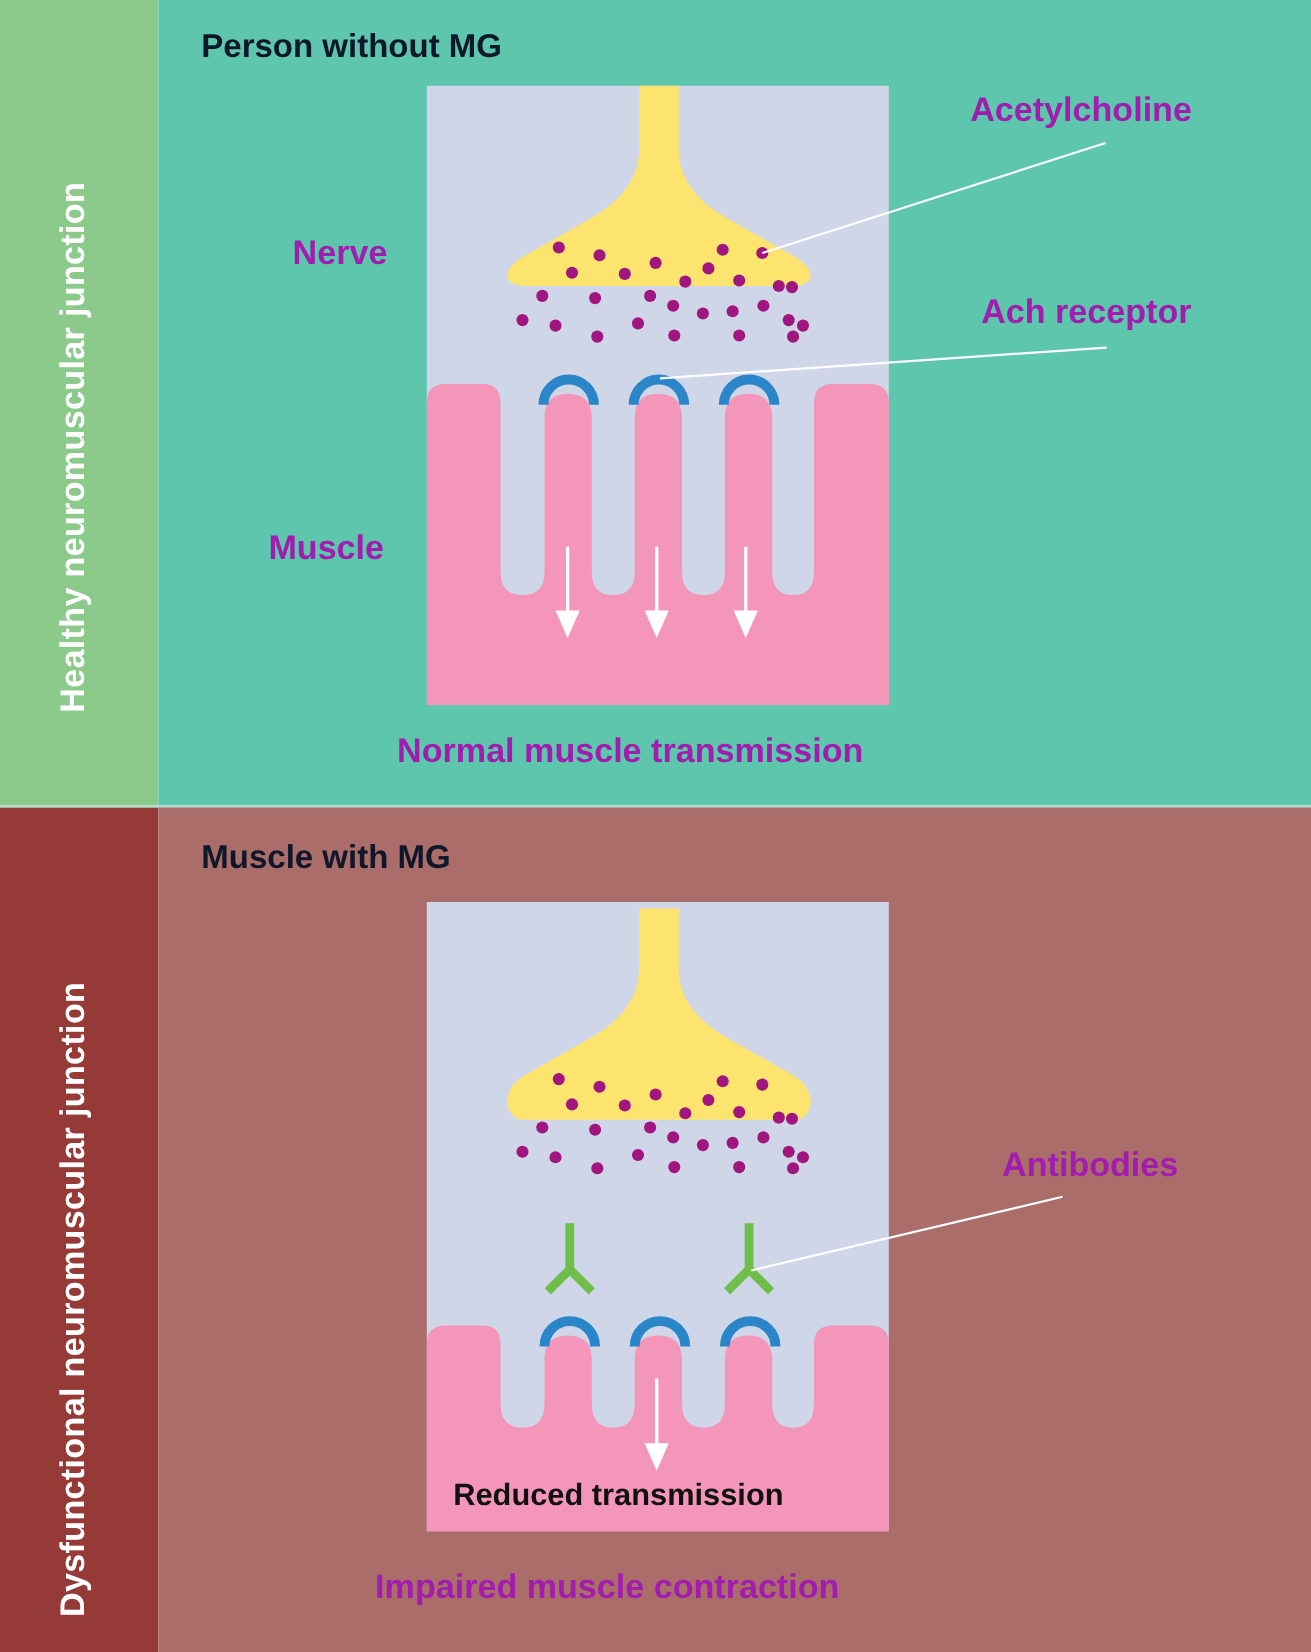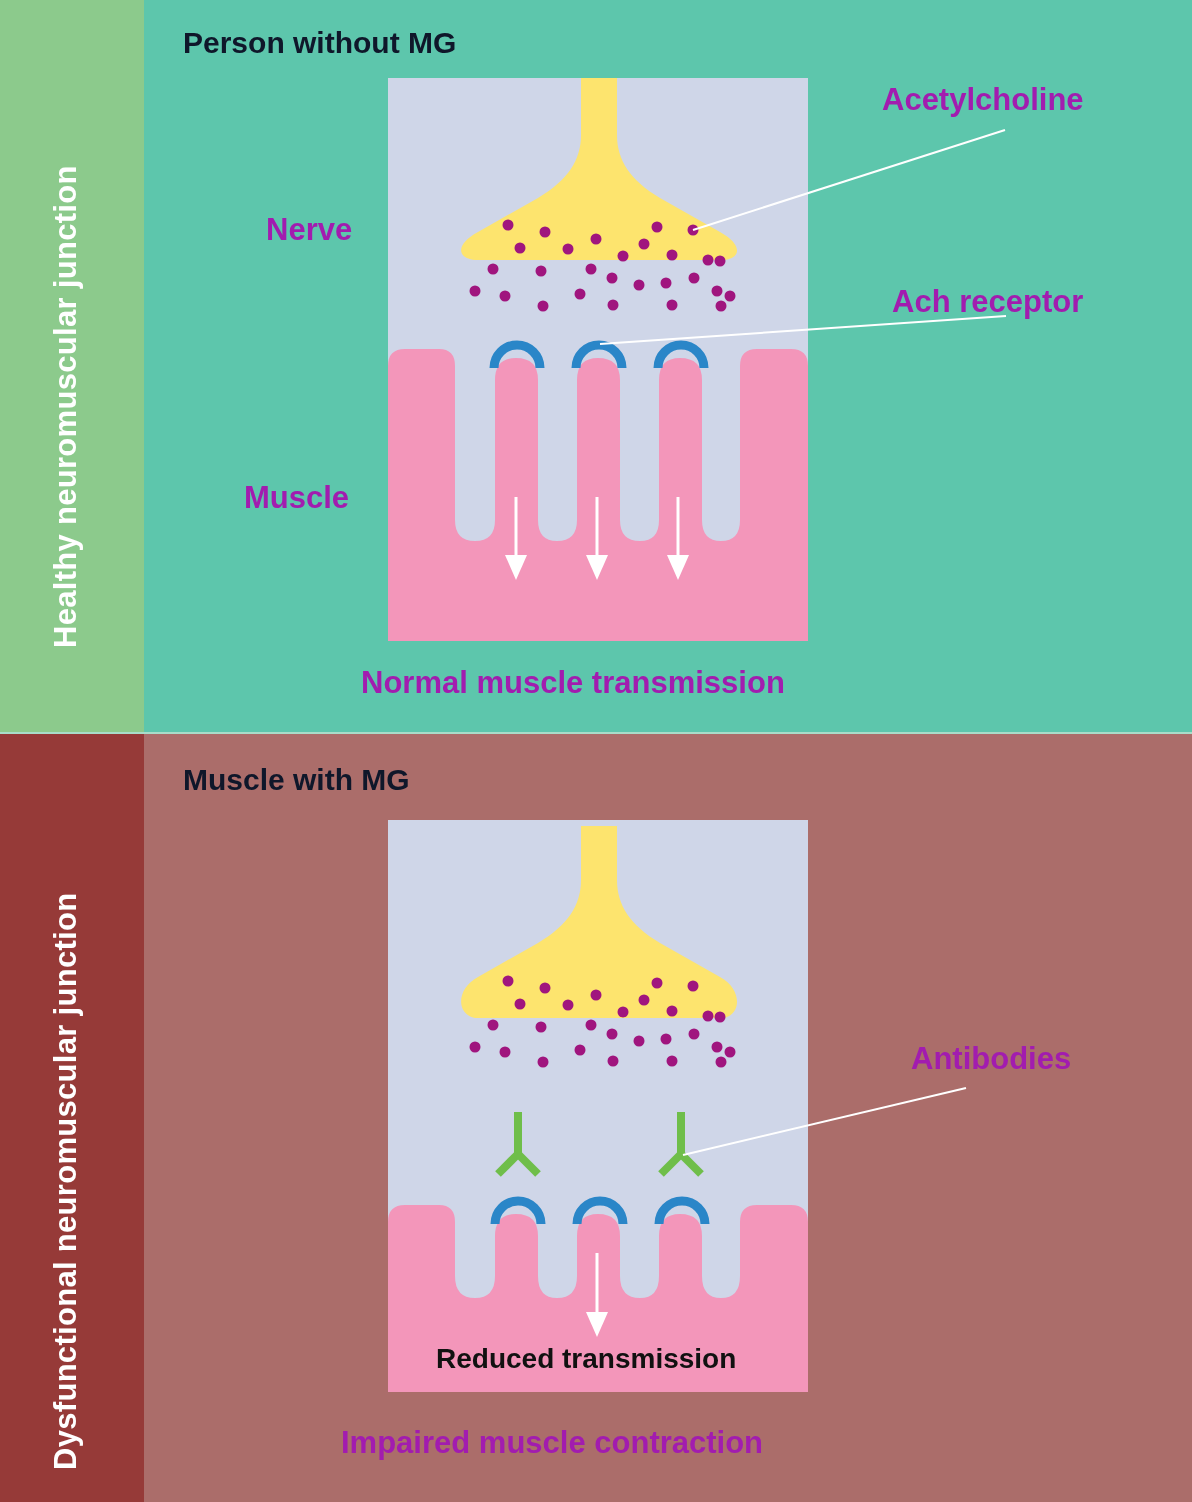--- a/index.html
+++ b/index.html
@@ -149,19 +149,19 @@
         <circle cx="730" cy="1052" r="5.5"></circle>
       </g>
     <line x1="683" y1="1155" x2="966" y2="1088" stroke="#ffffff" stroke-width="2"></line>
   </g>
 </svg>
 
 <div class="heading" style="left:183px; top:26px;">Person without MG</div>
 <div class="lbl" style="left:237px; top:212px;margin-left:29px;">Nerve</div>
 <div class="lbl" style="left:244px; top:480px;">Muscle</div>
 <div class="lbl" style="left:882px; top:82px;">Acetylcholine</div>
-<div class="lbl" style="left:892px; top:284px;">Ach receptor</div>
+<div class="lbl" style="left:892px; top:266px;">Ach receptor</div>
 <div class="lbl" style="left:361px; top:665px;">Normal muscle transmission</div>
 
 <div class="heading" style="left:183px; top:763px;">Muscle with MG</div>
 <div class="lbl" style="left:911px; top:1031px;margin-top:10px;">Antibodies</div>
-<div class="dark-lbl" style="left:436px; top:1343px;">Reduced transmission</div>
+<div class="dark-lbl" style="left:412px; top:1343px;">Reduced transmission</div>
 <div class="lbl" style="left:341px; top:1425px;">Impaired muscle contraction</div>
 
 </body></html>

